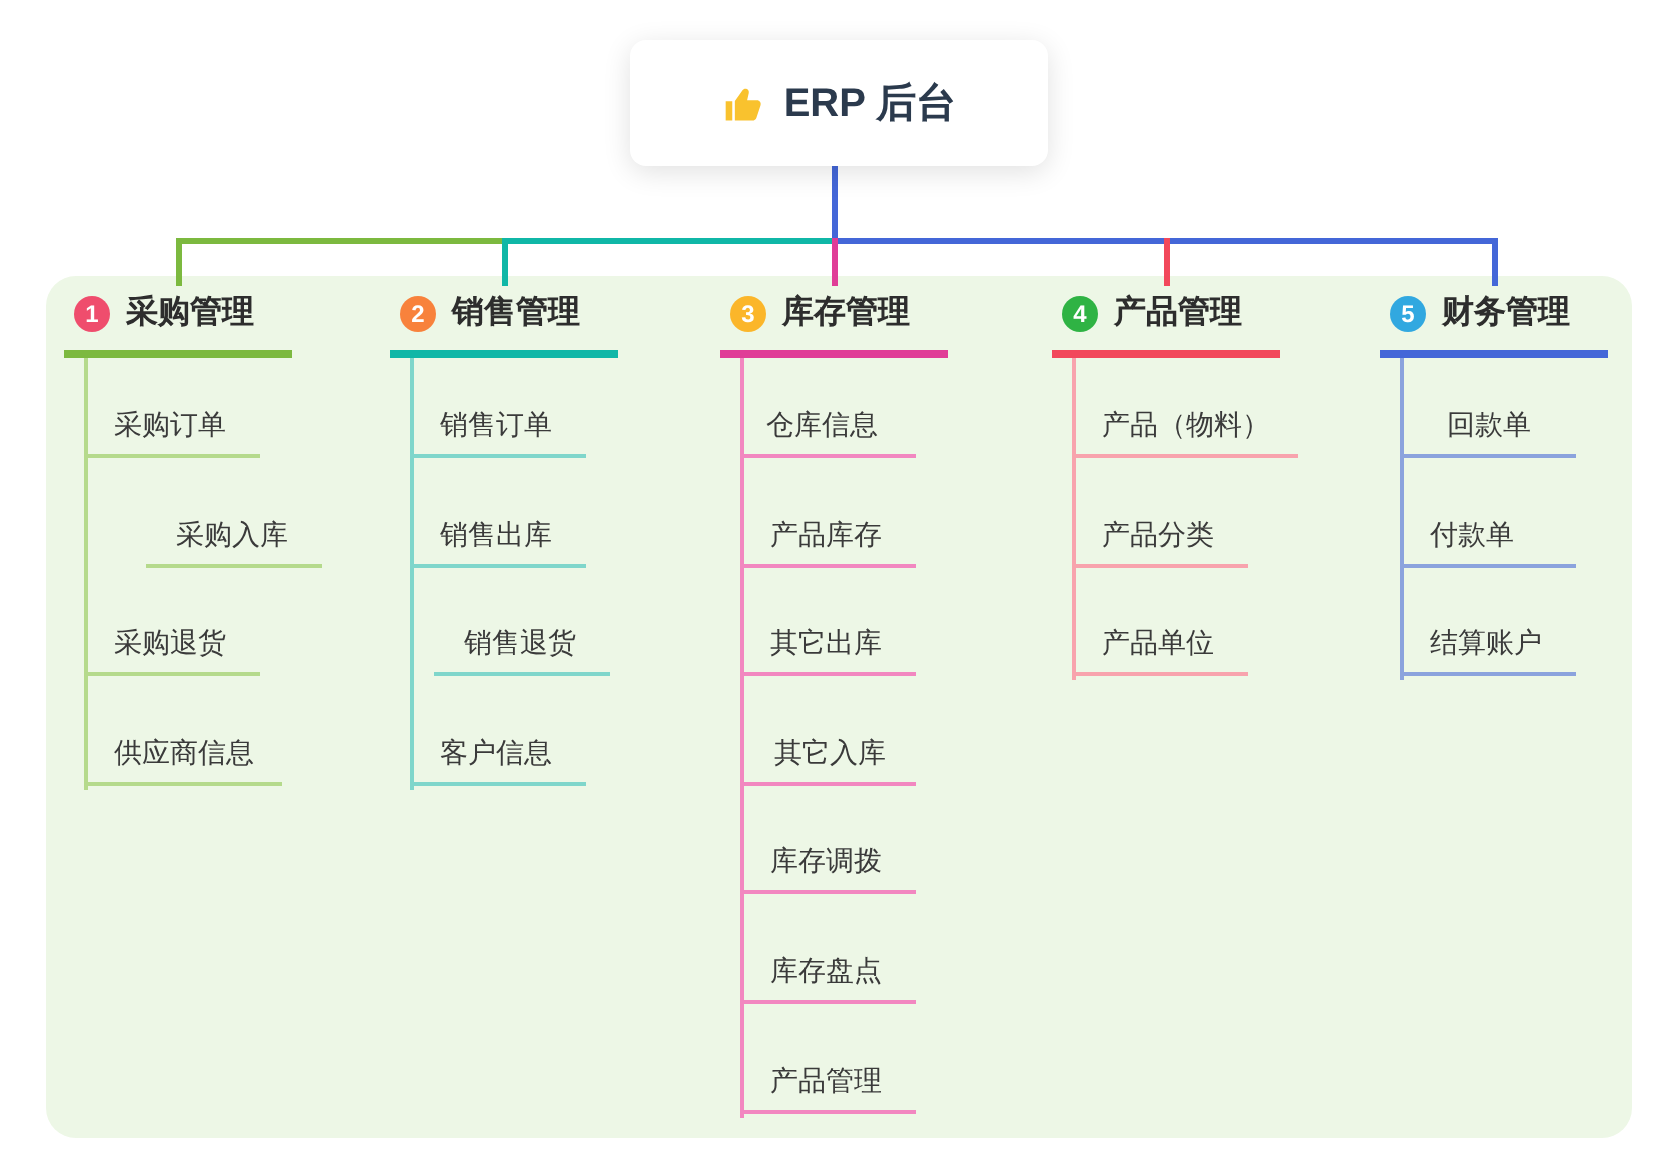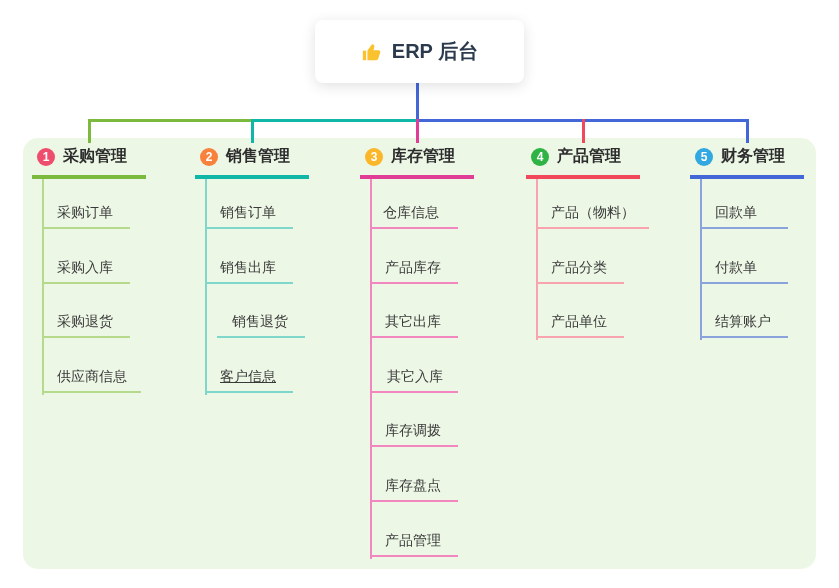--- a/index.html
+++ b/index.html
@@ -52,21 +52,21 @@
       <div class="branch-title" style="left: 32px; top: 146px; border-bottom: 4px solid rgb(124, 185, 63);">
         <span class="badge" style="background: rgb(239, 77, 109);">1</span>
         <span>采购管理</span>
       </div>
       <div class="spine" style="left: 42px; top: 177px; height: 217.8px; background: rgb(181, 218, 140);"></div>
       <div class="children" style="left: 42px; top: 174.4px;">
         <div class="child-row">
           <div class="child-node" style="border-bottom-color: rgb(181, 218, 140);">采购订单</div>
         </div>
         <div class="child-row">
-          <div class="child-node" style="border-bottom-color: rgb(181, 218, 140);">采购入库</div>
+          <div class="child-node" style="border-bottom-color: rgb(181, 218, 140); margin-left: 31px;">采购入库</div>
         </div>
         <div class="child-row">
           <div class="child-node" style="border-bottom-color: rgb(181, 218, 140);">采购退货</div>
         </div>
         <div class="child-row">
           <div class="child-node" style="border-bottom-color: rgb(181, 218, 140);">供应商信息</div>
         </div>
       </div>
       <div class="branch-title" style="left: 195px; top: 146px; border-bottom: 4px solid rgb(16, 183, 167);">
         <span class="badge" style="background: rgb(248, 130, 60);">2</span>
@@ -77,21 +77,21 @@
         <div class="child-row">
           <div class="child-node" style="border-bottom-color: rgb(127, 214, 203);">销售订单</div>
         </div>
         <div class="child-row">
           <div class="child-node" style="border-bottom-color: rgb(127, 214, 203);">销售出库</div>
         </div>
         <div class="child-row">
           <div class="child-node" style="border-bottom-color: rgb(127, 214, 203); margin-left: 12px;">销售退货</div>
         </div>
         <div class="child-row">
-          <div class="child-node" style="border-bottom-color: rgb(127, 214, 203); text-decoration: underline;">客户信息</div>
+          <div class="child-node" style="border-bottom-color: rgb(127, 214, 203);">客户信息</div>
         </div>
       </div>
       <div class="branch-title" style="left: 360px; top: 146px; border-bottom: 4px solid rgb(224, 61, 151);">
         <span class="badge" style="background: rgb(251, 182, 42);">3</span>
         <span>库存管理</span>
       </div>
       <div class="spine" style="left: 370px; top: 177px; height: 381.6px; background: rgb(242, 135, 192);"></div>
       <div class="children" style="left: 370px; top: 174.4px;">
         <div class="child-row">
           <div class="child-node" style="border-bottom-color: rgb(242, 135, 192); padding-left: 13px;">仓库信息</div>
@@ -131,21 +131,21 @@
           <div class="child-node" style="border-bottom-color: rgb(248, 163, 173);">产品单位</div>
         </div>
       </div>
       <div class="branch-title" style="left: 690px; top: 146px; border-bottom: 4px solid rgb(68, 103, 216);">
         <span class="badge" style="background: rgb(49, 168, 224);">5</span>
         <span>财务管理</span>
       </div>
       <div class="spine" style="left: 700px; top: 177px; height: 163.2px; background: rgb(139, 163, 221);"></div>
       <div class="children" style="left: 700px; top: 174.4px;">
         <div class="child-row">
-          <div class="child-node" style="border-bottom-color: rgb(139, 163, 221);">回款单</div>
+          <div class="child-node" style="border-bottom-color: rgb(139, 163, 221); text-align: center;">回款单</div>
         </div>
         <div class="child-row">
           <div class="child-node" style="border-bottom-color: rgb(139, 163, 221);">付款单</div>
         </div>
         <div class="child-row">
           <div class="child-node" style="border-bottom-color: rgb(139, 163, 221);">结算账户</div>
         </div>
       </div>
     </div>
 </div>

